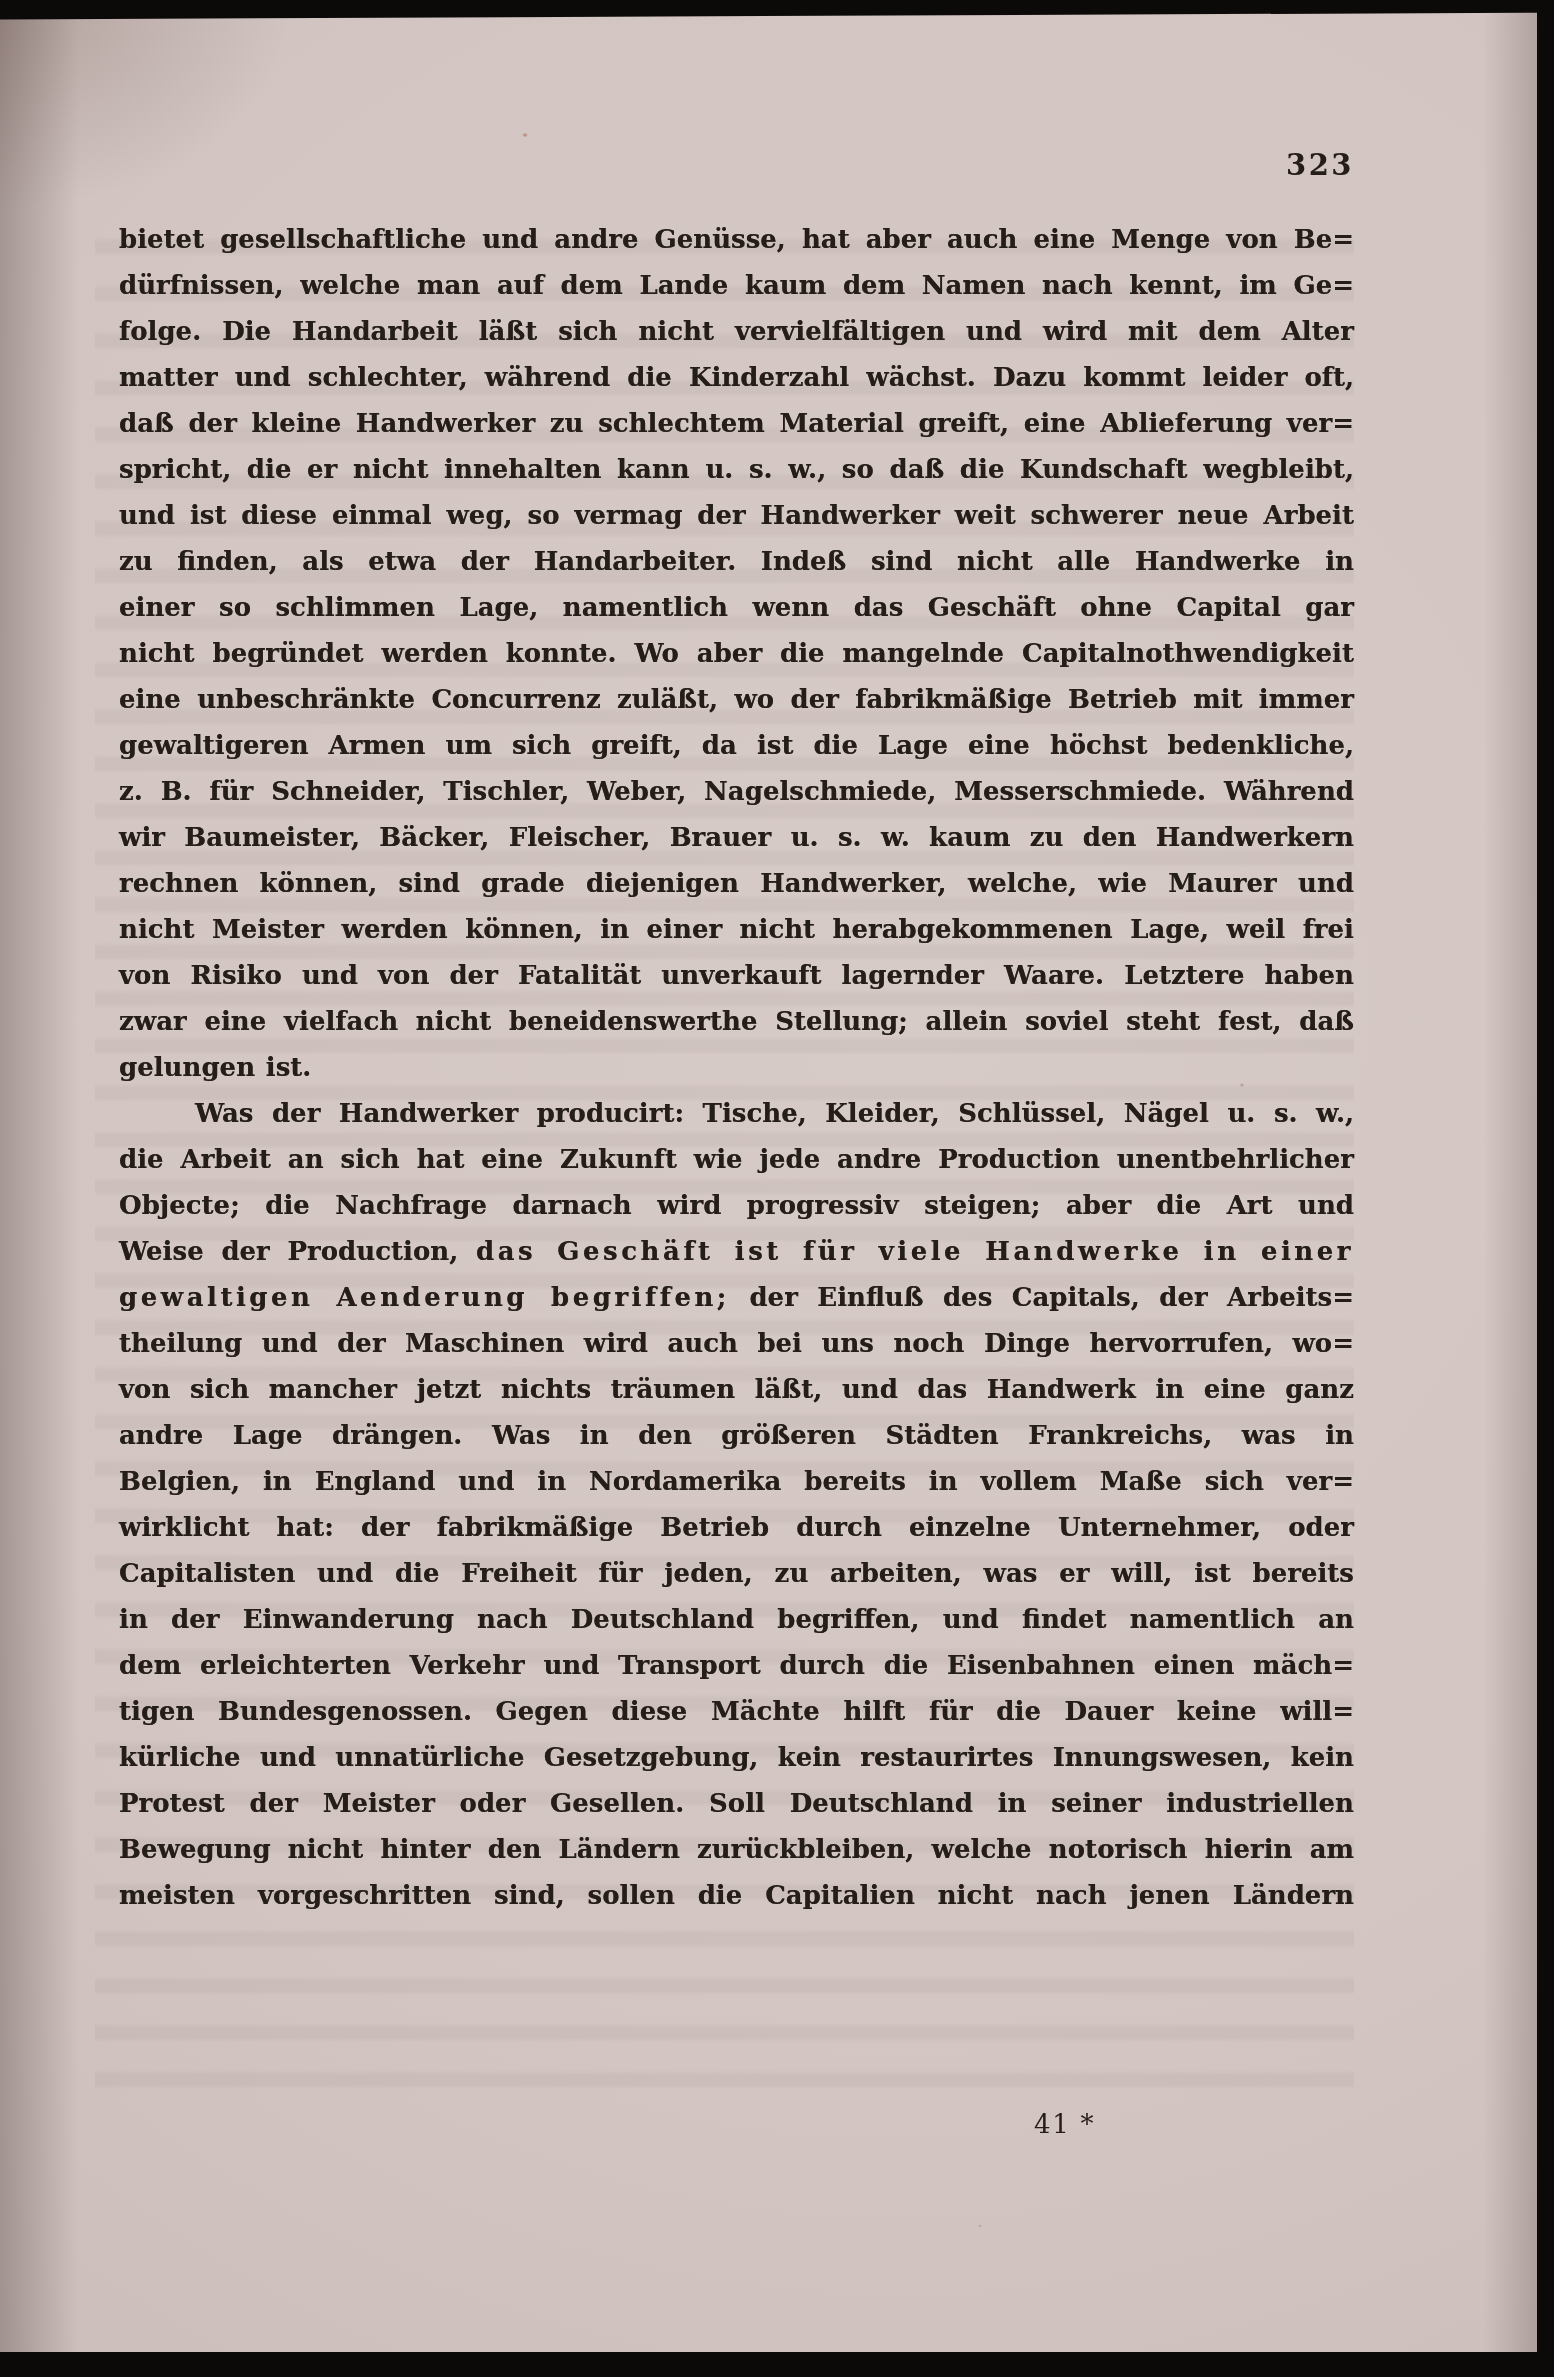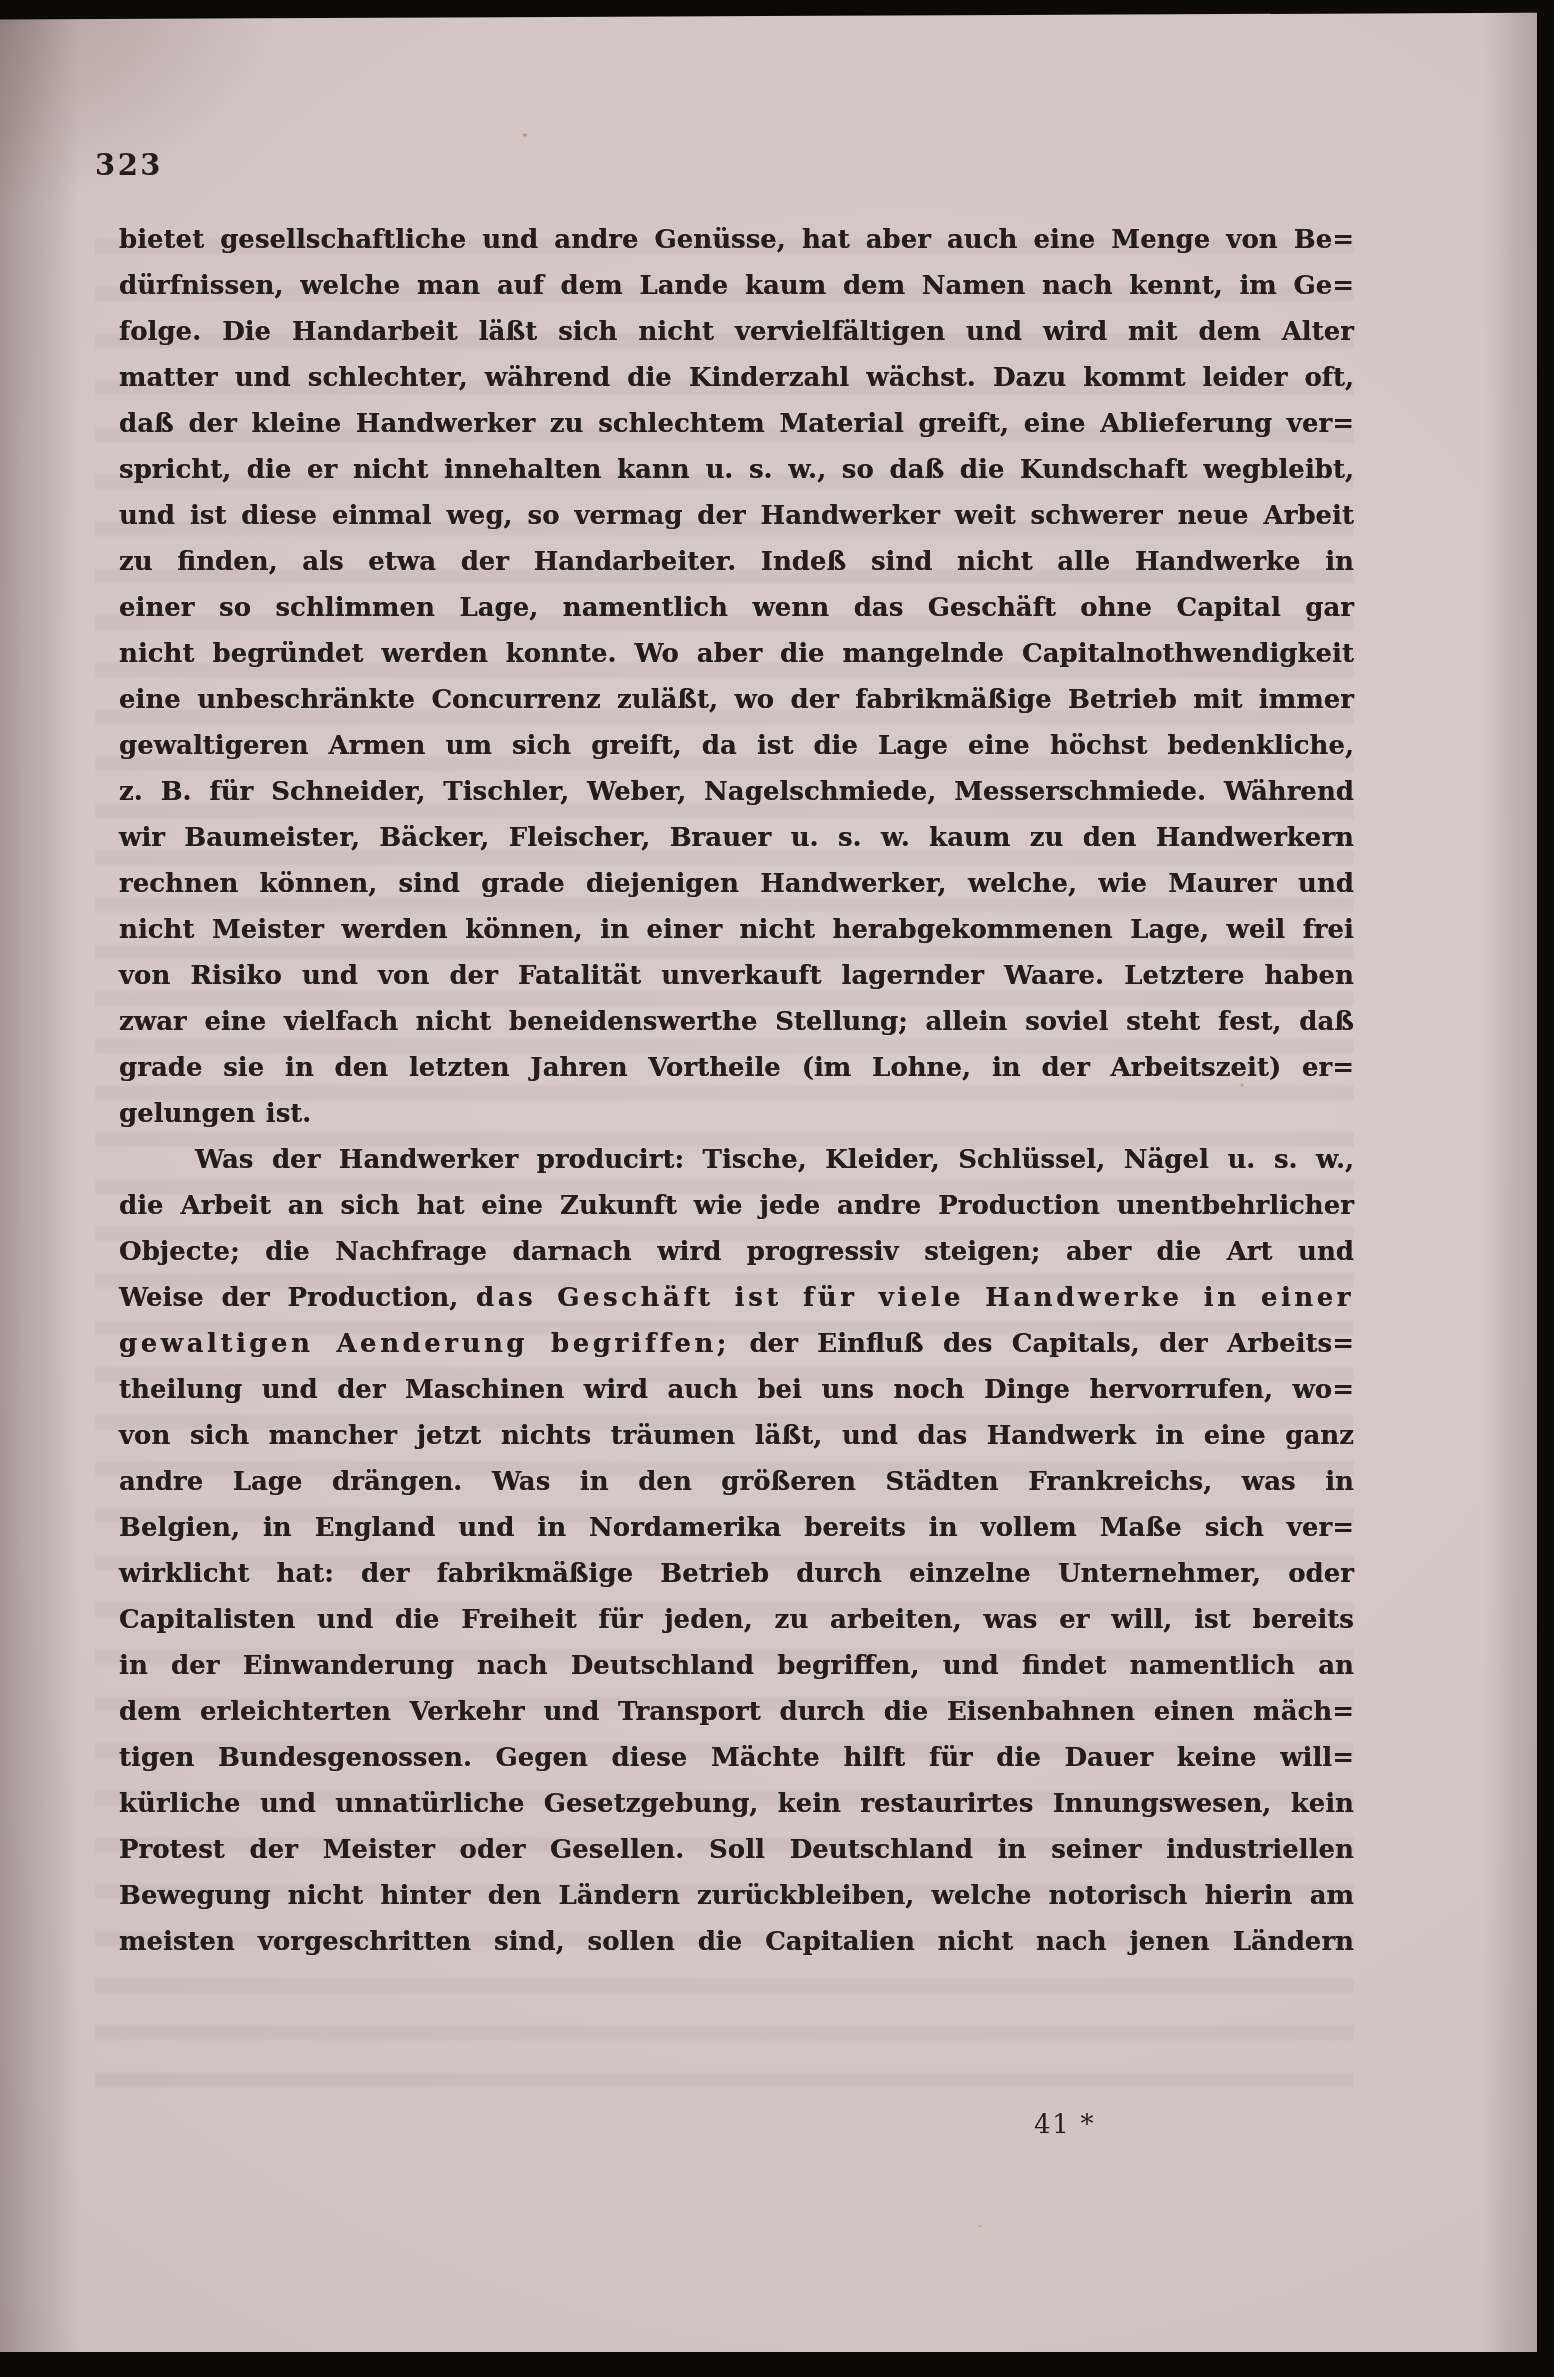--- a/index.html
+++ b/index.html
@@ -24,21 +24,21 @@
     background:linear-gradient(to right, rgba(62,44,40,.30), rgba(62,44,40,0));}
   .shade-right{position:absolute;top:0;bottom:0;right:18px;width:54px;
     background:linear-gradient(to left, rgba(62,44,40,.22), rgba(62,44,40,0));}
   .shade-topleft{position:absolute;top:0;left:0;width:349px;height:249px;
     background:radial-gradient(120% 120% at 0% 0%, rgba(90,62,55,.25), rgba(90,62,55,0) 70%);}
   .edge-top{position:absolute;left:-10px;top:-7.5px;width:1586px;height:23px;
     background:var(--edge);transform:rotate(-0.25deg);}
   .edge-right{position:absolute;top:0;right:0;width:18px;height:100%;background:var(--edge);}
   .edge-bottom{position:absolute;left:0;bottom:0;width:100%;height:25px;background:var(--edge);}
   .pagenum{position:absolute;left:95px;top:148px;width:1259px;
-    text-align:left;font-size:29px;font-weight:700;letter-spacing:2.5px;}
+    text-align:right;font-size:29px;font-weight:700;letter-spacing:2.5px;}
   .textblock{position:absolute;left:95px;top:216px;width:1259px;}
   .line{
     height:46px;line-height:46px;
     font-size:26px;font-weight:600;
     text-align:justify;text-align-last:justify;
     word-spacing:1.7px;
     text-shadow:0 0 0.4px rgba(36,29,24,.65);
     margin-left:24px;
   }
   .line.end{text-align-last:left;}
@@ -75,21 +75,20 @@
       <div class="line"><span>einer so schlimmen Lage, namentlich wenn das Geschäft ohne Capital gar</span></div>
       <div class="line"><span>nicht begründet werden konnte. Wo aber die mangelnde Capitalnothwendigkeit</span></div>
       <div class="line"><span>eine unbeschränkte Concurrenz zuläßt, wo der fabrikmäßige Betrieb mit immer</span></div>
       <div class="line"><span>gewaltigeren Armen um sich greift, da ist die Lage eine höchst bedenkliche,</span></div>
       <div class="line"><span>z. B. für Schneider, Tischler, Weber, Nagelschmiede, Messerschmiede. Während</span></div>
       <div class="line"><span>wir Baumeister, Bäcker, Fleischer, Brauer u. s. w. kaum zu den Handwerkern</span></div>
       <div class="line"><span>rechnen können, sind grade diejenigen Handwerker, welche, wie Maurer und</span></div>
       <div class="line"><span>nicht Meister werden können, in einer nicht herabgekommenen Lage, weil frei</span></div>
       <div class="line"><span>von Risiko und von der Fatalität unverkauft lagernder Waare. Letztere haben</span></div>
       <div class="line"><span>zwar eine vielfach nicht beneidenswerthe Stellung; allein soviel steht fest, daß</span></div>
-      <div class="line"><span>grade sie in den letzten Jahren Vortheile (im Lohne, in der Arbeitszeit) er=</span></div>
       <div class="line end"><span>gelungen ist.</span></div>
       <div class="line indent"><span>Was der Handwerker producirt: Tische, Kleider, Schlüssel, Nägel u. s. w.,</span></div>
       <div class="line"><span>die Arbeit an sich hat eine Zukunft wie jede andre Production unentbehrlicher</span></div>
       <div class="line"><span>Objecte; die Nachfrage darnach wird progressiv steigen; aber die Art und</span></div>
       <div class="line"><span>Weise der Production, </span><span class="sperr">das Geschäft ist für viele Handwerke in einer</span></div>
       <div class="line"><span class="sperr">gewaltigen Aenderung begriffen;</span><span> der Einfluß des Capitals, der Arbeits=</span></div>
       <div class="line"><span>theilung und der Maschinen wird auch bei uns noch Dinge hervorrufen, wo=</span></div>
       <div class="line"><span>von sich mancher jetzt nichts träumen läßt, und das Handwerk in eine ganz</span></div>
       <div class="line"><span>andre Lage drängen. Was in den größeren Städten Frankreichs, was in</span></div>
       <div class="line"><span>Belgien, in England und in Nordamerika bereits in vollem Maße sich ver=</span></div>

